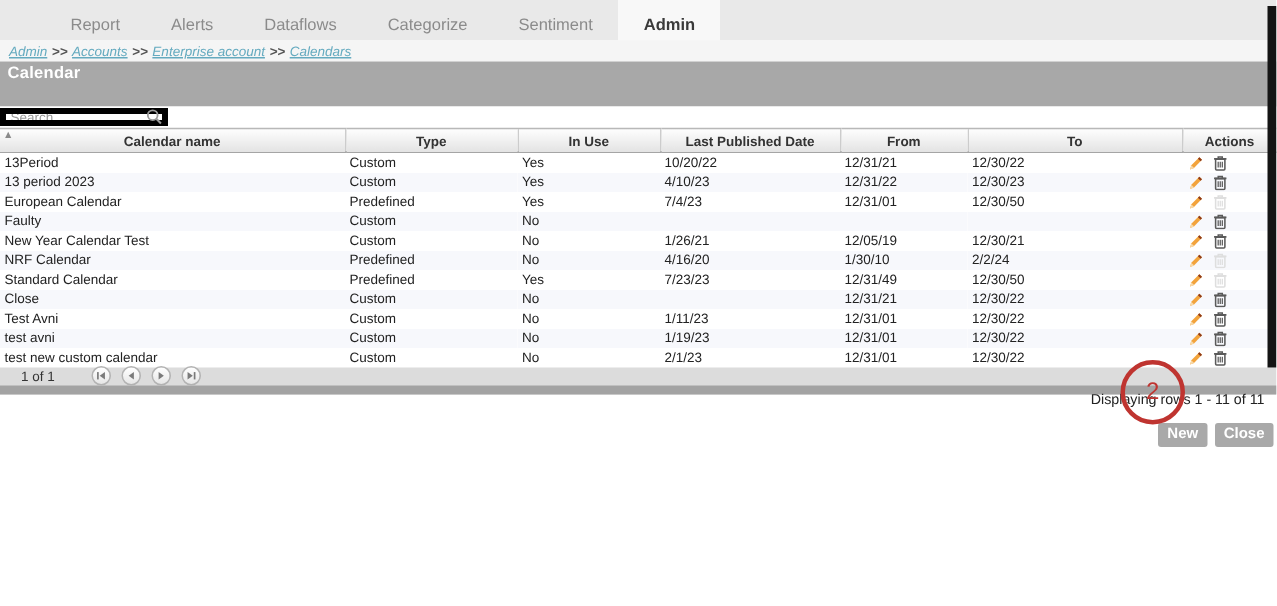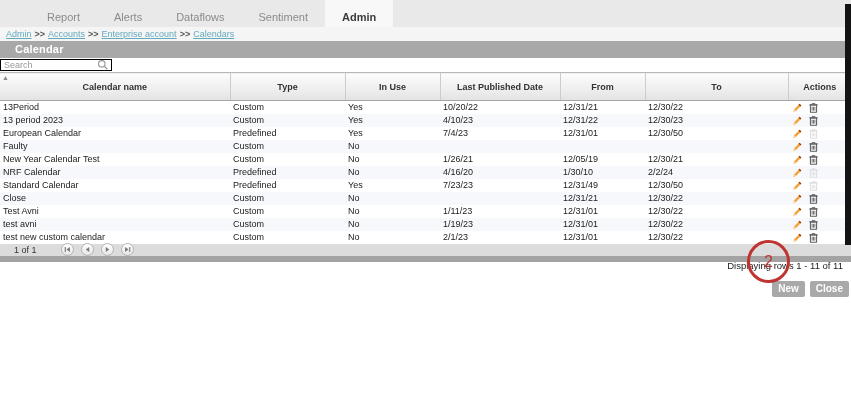--- a/index.html
+++ b/index.html
@@ -6,39 +6,39 @@
   html,body { width:851px; height:404px; background:#fff; overflow:hidden;
     font-family:"Liberation Sans","DejaVu Sans",sans-serif; position:relative; }
 
   
   .tabbar { height:27px; background:#e9e9e9; display:flex; align-items:stretch; }
   .tabbar .spacer { width:30px; }
   .tab { padding:4px 17px; line-height:27px; font-size:11px; color:#8b8b8b; cursor:pointer; }
   .tab.active { background:#f8f8f8; color:#3a3a3a; font-weight:bold; }
 
   
-  .breadcrumb { height:14px; background:#f5f5f5; font-size:9px; line-height:14px; padding-left:6px; color:#555; }
+  .breadcrumb { height:14px; background:#f5f5f5; font-size:9px; line-height:14px; padding-left:6px; color:#555;font-style:italic; }
   .breadcrumb a { color:#64aabf; text-decoration:underline; cursor:pointer; }
   .breadcrumb .sep { margin:0 3px; color:#555; font-weight:bold; }
 
   
-  .panel-title { height:17px; background:#a8a8a8; color:#fff; font-weight:bold;
-    font-size:11px; line-height:17px; padding-left:15px; letter-spacing:.2px; }
+  .panel-title { height:30px; background:#a8a8a8; color:#fff; font-weight:bold;
+    font-size:11px; line-height:17px; padding-left:5px; letter-spacing:.2px; }
 
   
   .search-row { height:14px; background:#fff; position:relative; }
   .search-row input { position:absolute; left:0; top:1px; width:112px; height:12px;
-    border:1px solid #000000; font-size:9px; padding:0 16px 0 3px; color:#444;
+    border:4px solid #000000; font-size:9px; padding:0 16px 0 3px; color:#444;
     font-family:inherit; outline:none; }
   .search-row input::placeholder { color:#999; }
   .search-ico { position:absolute; left:97px; top:1px; width:12px; height:12px; pointer-events:auto; cursor:pointer; }
 
   
   table { width:851px; border-collapse:collapse; table-layout:fixed; }
-  thead th { height:28px; font-size:9px; font-weight:bold; color:#333;
+  thead th { height:16px; font-size:9px; font-weight:bold; color:#333;
     background:linear-gradient(#fdfdfd,#e3e3e3); border-top:1px solid #b8b8b8;
     border-bottom:1px solid #a5a5a5; border-left:1px solid #ccc; text-align:center;
     padding:0; position:relative; white-space:nowrap; overflow:hidden; }
   thead th:first-child { border-left:none; }
   .sort-ico { position:absolute; left:2px; top:1px; font-size:7px; color:#8a8a8a; font-weight:normal; }
   tbody td { height:13px; font-size:9px; color:#222; padding:0 0 0 3px;
     white-space:nowrap; overflow:hidden; vertical-align:middle; }
   tbody tr.striped { background:#f7f8fc; }
   .c-actions { padding-left:4px !important; }
   .icon-btn { display:inline-block; width:11px; height:11px; vertical-align:middle; cursor:pointer; margin-right:2px; }
@@ -71,20 +71,21 @@
   .edge-strip { position:absolute; left:845px; top:4px; width:6px; height:241px; background:#141414; z-index:5; }
 </style>
 </head>
 <body>
 
 <div class="tabbar">
   <div class="spacer"></div>
   <div class="tab">Report</div>
   <div class="tab">Alerts</div>
   <div class="tab">Dataflows</div>
+  <div class="tab">Categorize</div>
   <div class="tab">Sentiment</div>
   <div class="tab active">Admin</div>
 </div>
 
 <div class="breadcrumb">
   <a>Admin</a><span class="sep">&gt;&gt;</span><a>Accounts</a><span class="sep">&gt;&gt;</span><a>Enterprise account</a><span class="sep">&gt;&gt;</span><a>Calendars</a>
 </div>
 
 <div class="panel-title">Calendar</div>
 

